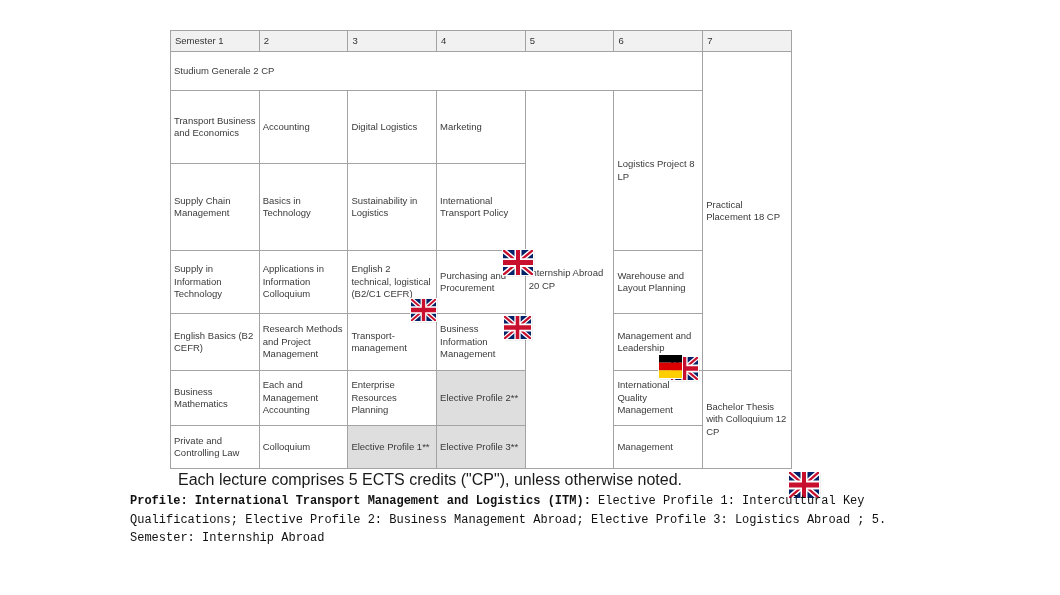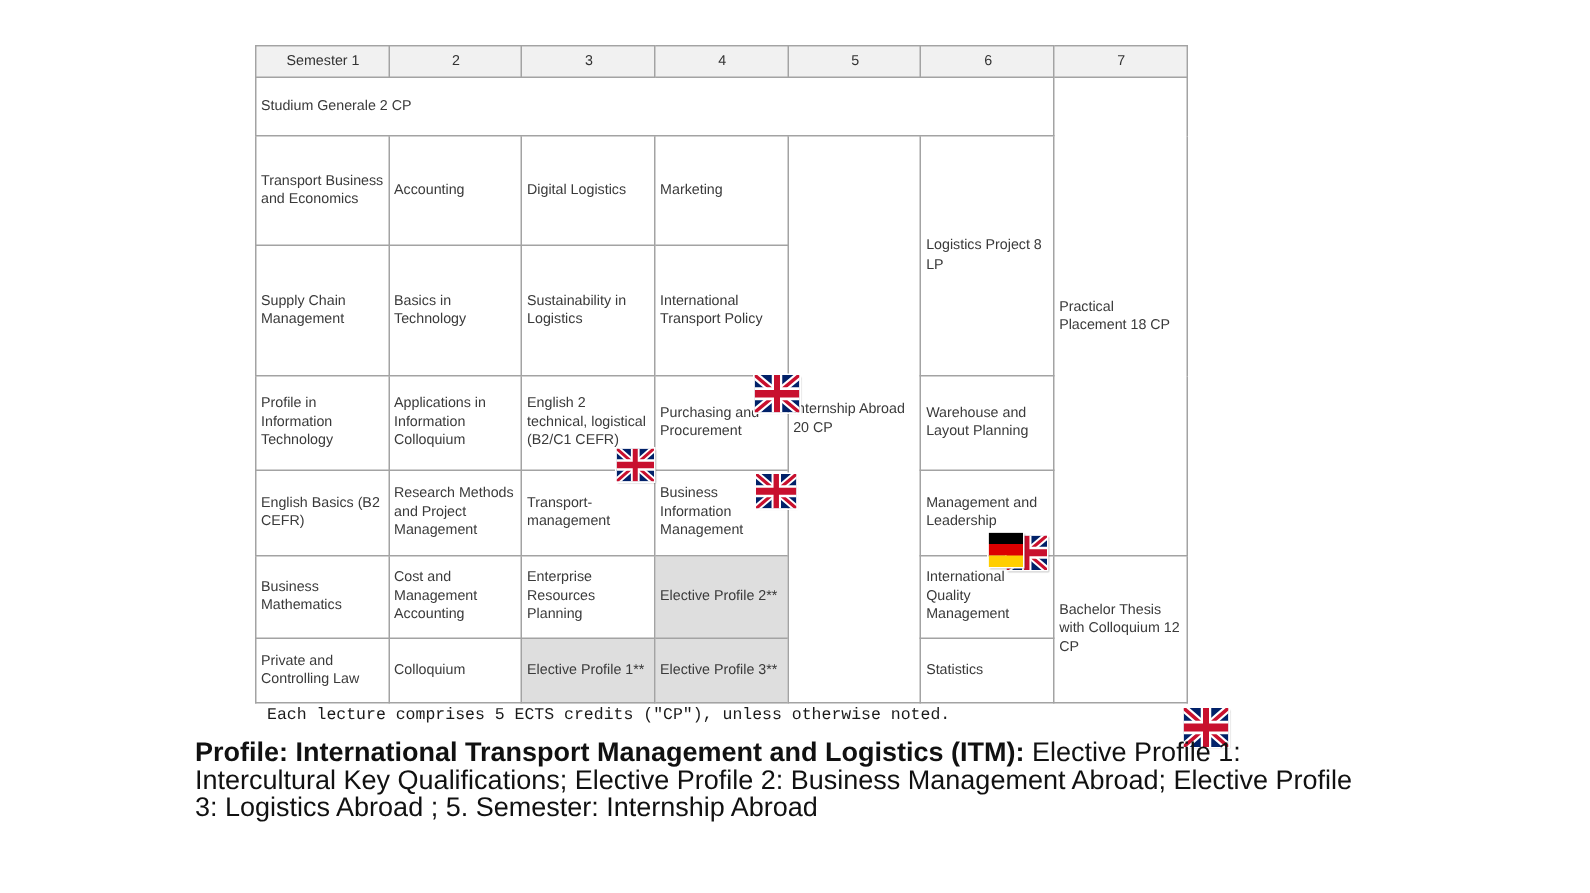--- a/index.html
+++ b/index.html
@@ -11,31 +11,31 @@
     position:absolute; left:170px; top:30px; width:621px;
     border-collapse:collapse; table-layout:fixed;
   }
   table.curriculum col { width:88.7px; }
   table.curriculum th, table.curriculum td {
     border:1px solid #a3a3a3; font-size:9.5px; line-height:1.3;
     color:#3a3a3a; text-align:left; vertical-align:middle;
     padding:1px 3px; font-weight:normal; background:#ffffff;
   }
   table.curriculum tr.hdr th {
-    background:#f1f1f1; text-align:center; padding-left:4px; color:#333333;
+    background:#f1f1f1; text-align:left; padding-left:4px; color:#333333;
   }
   table.curriculum td.gray { background:#dedede; }
   .flag { position:absolute; outline:1px solid #ffffff; box-shadow:1px 1px 1px rgba(0,0,0,0.35); }
   .flag svg { display:block; width:100%; height:100%; }
   .credits-note {
-    position:absolute; left:178px; top:471px; font-size:11px; color:#1a1a1a;font-family:Liberation Mono, monospace;
+    position:absolute; left:178px; top:471px; font-size:16px; color:#1a1a1a;
   }
   .profiles {
     position:absolute; left:130px; top:492px; width:790px;
-    font-size:18px; line-height:18.5px; color:#111111;
+    font-size:12px; line-height:18.5px; color:#111111;font-family:Liberation Mono, monospace;
   }
   .profiles p { margin:0; }
 </style>
 </head>
 <body>
 
 <div class="page">
 
   <table class="curriculum">
     <colgroup>
@@ -69,47 +69,47 @@
         <td rowspan="6">Internship Abroad 20 CP</td>
         <td rowspan="2">Logistics Project 8 LP</td>
       </tr>
       <tr style="height:87px">
         <td>Supply Chain Management</td>
         <td>Basics in Technology</td>
         <td>Sustainability in Logistics</td>
         <td>International Transport Policy</td>
       </tr>
       <tr style="height:63px">
-        <td>Profile in Information Technology</td>
+        <td>Supply in Information Technology</td>
         <td>Applications in Information Colloquium</td>
         <td>English 2 technical, logistical (B2/C1 CEFR)</td>
         <td>Purchasing and Procurement</td>
         <td>Warehouse and Layout Planning</td>
       </tr>
       <tr style="height:57px">
         <td>English Basics (B2 CEFR)</td>
         <td>Research Methods and Project Management</td>
         <td>Transport-management</td>
         <td>Business Information Management</td>
         <td>Management and Leadership</td>
       </tr>
       <tr style="height:55px">
         <td>Business Mathematics</td>
-        <td>Cost and Management Accounting</td>
+        <td>Each and Management Accounting</td>
         <td>Enterprise Resources Planning</td>
         <td class="gray">Elective Profile 2**</td>
         <td>International Quality Management</td>
         <td rowspan="2">Bachelor Thesis with Colloquium 12 CP</td>
       </tr>
       <tr style="height:43px">
         <td>Private and Controlling Law</td>
         <td>Colloquium</td>
         <td class="gray">Elective Profile 1**</td>
         <td class="gray">Elective Profile 3**</td>
-        <td>Statistics</td>
+        <td>Management</td>
       </tr>
     </tbody>
   </table>
 
   <span class="flag" style="left:503px;top:250px;width:30px;height:25px;">
     <svg viewBox="0 0 60 40" preserveAspectRatio="none">
       <rect width="60" height="40" fill="#012169"></rect>
       <path d="M0,0L60,40M60,0L0,40" stroke-width="9" fill="none" stroke="#FFFFFF"></path>
       <path d="M0,0L60,40M60,0L0,40" stroke-width="4" fill="none" stroke="#C8102E"></path>
       <path d="M30,0V40M0,20H60" stroke-width="14" fill="none" stroke="#FFFFFF"></path>

